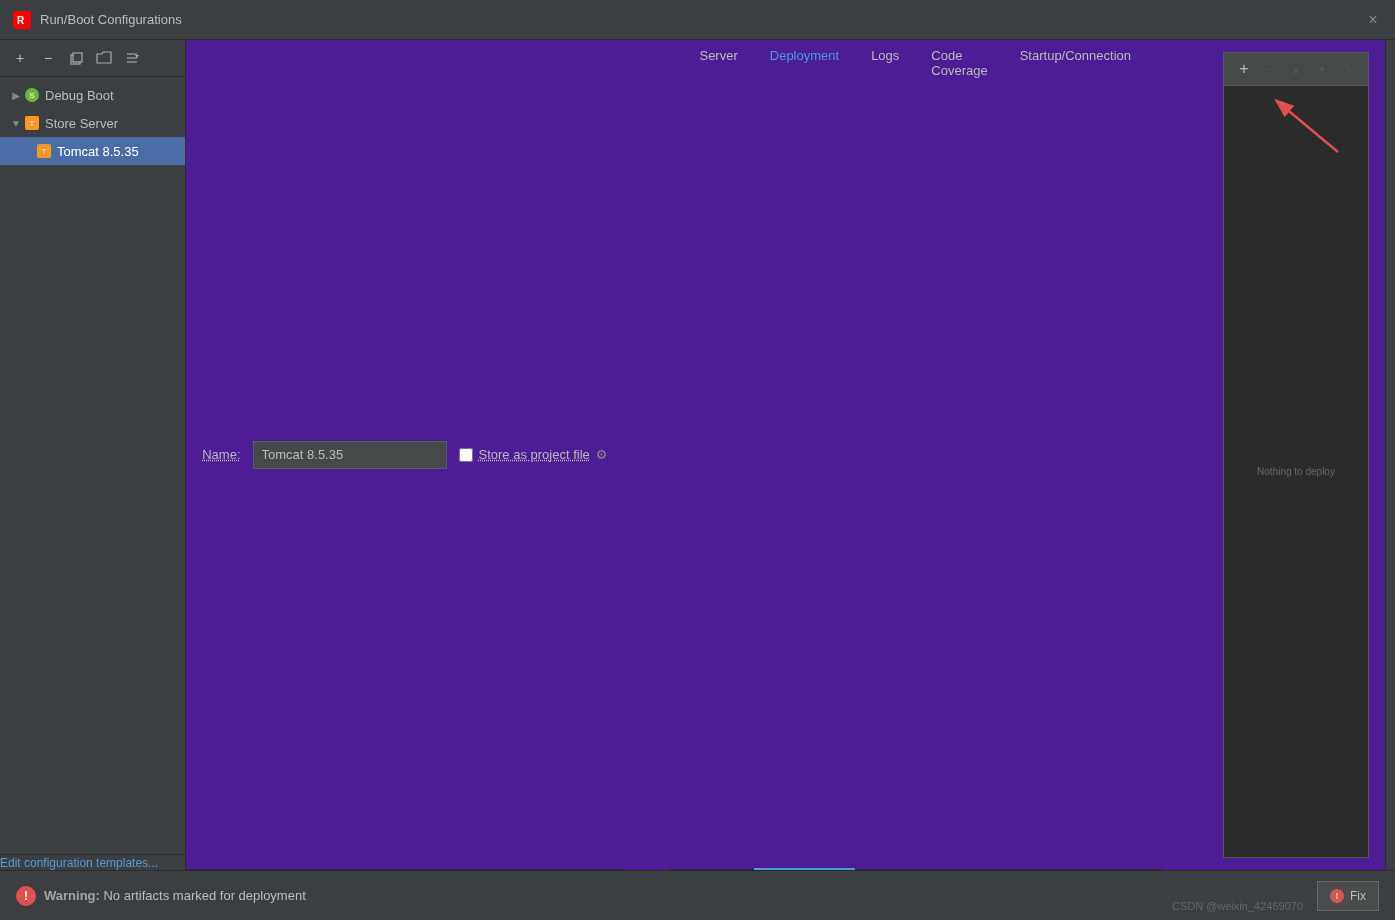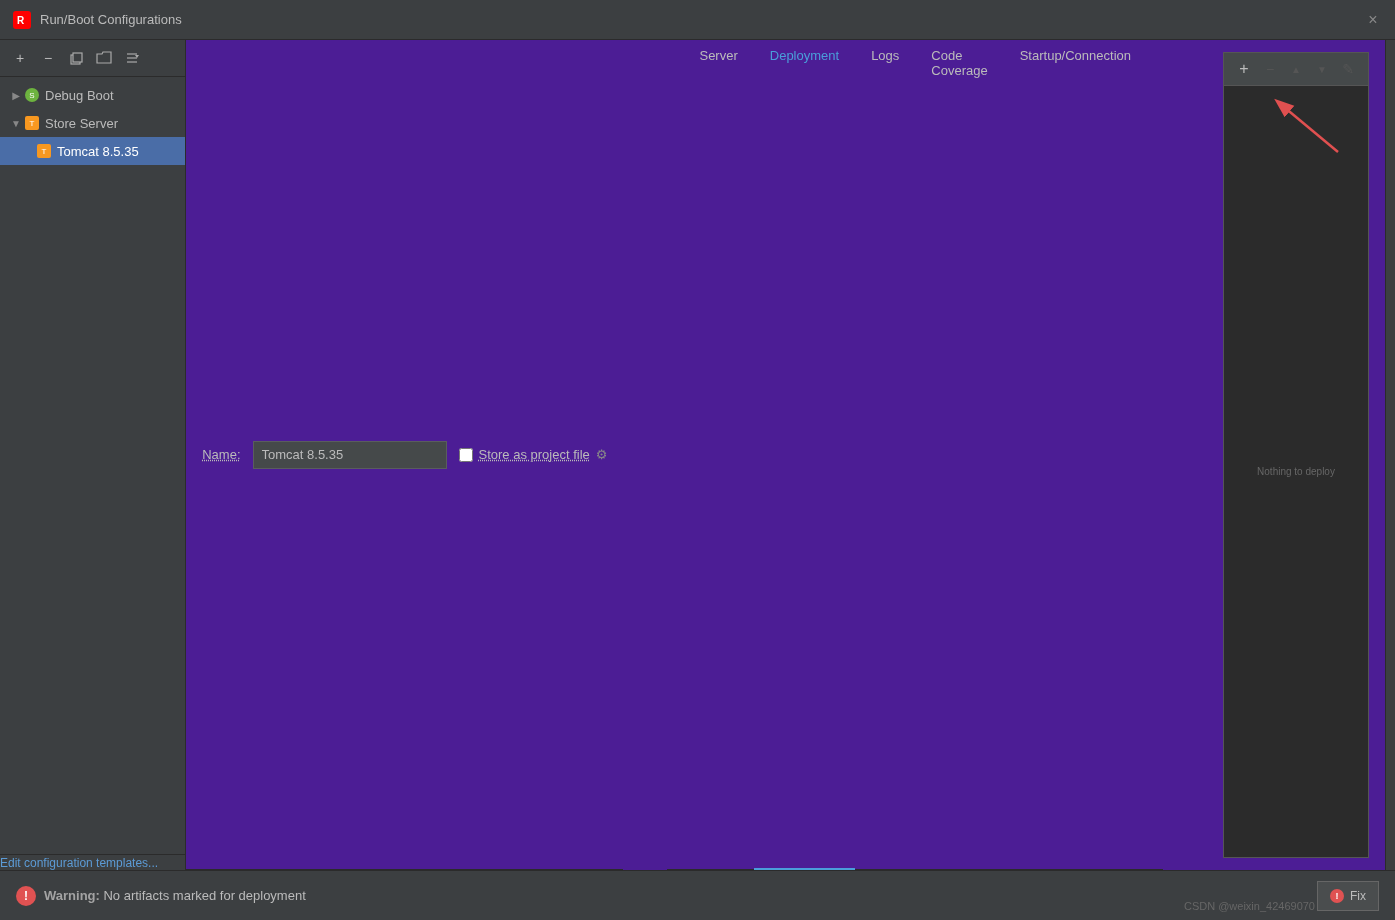--- a/index.html
+++ b/index.html
@@ -354,21 +354,21 @@
       align-items: center;
       justify-content: center;
       color: white;
       font-size: 9px;
       font-weight: bold;
     }
 
     .csdn-watermark {
       position: absolute;
       bottom: 8px;
-      right: 80px;
+      right: 92px;
       font-size: 11px;
       color: #666;
     }
 
     
     .deploy-area-wrapper {
       flex: 1;
       display: flex;
       flex-direction: column;
       position: relative;

